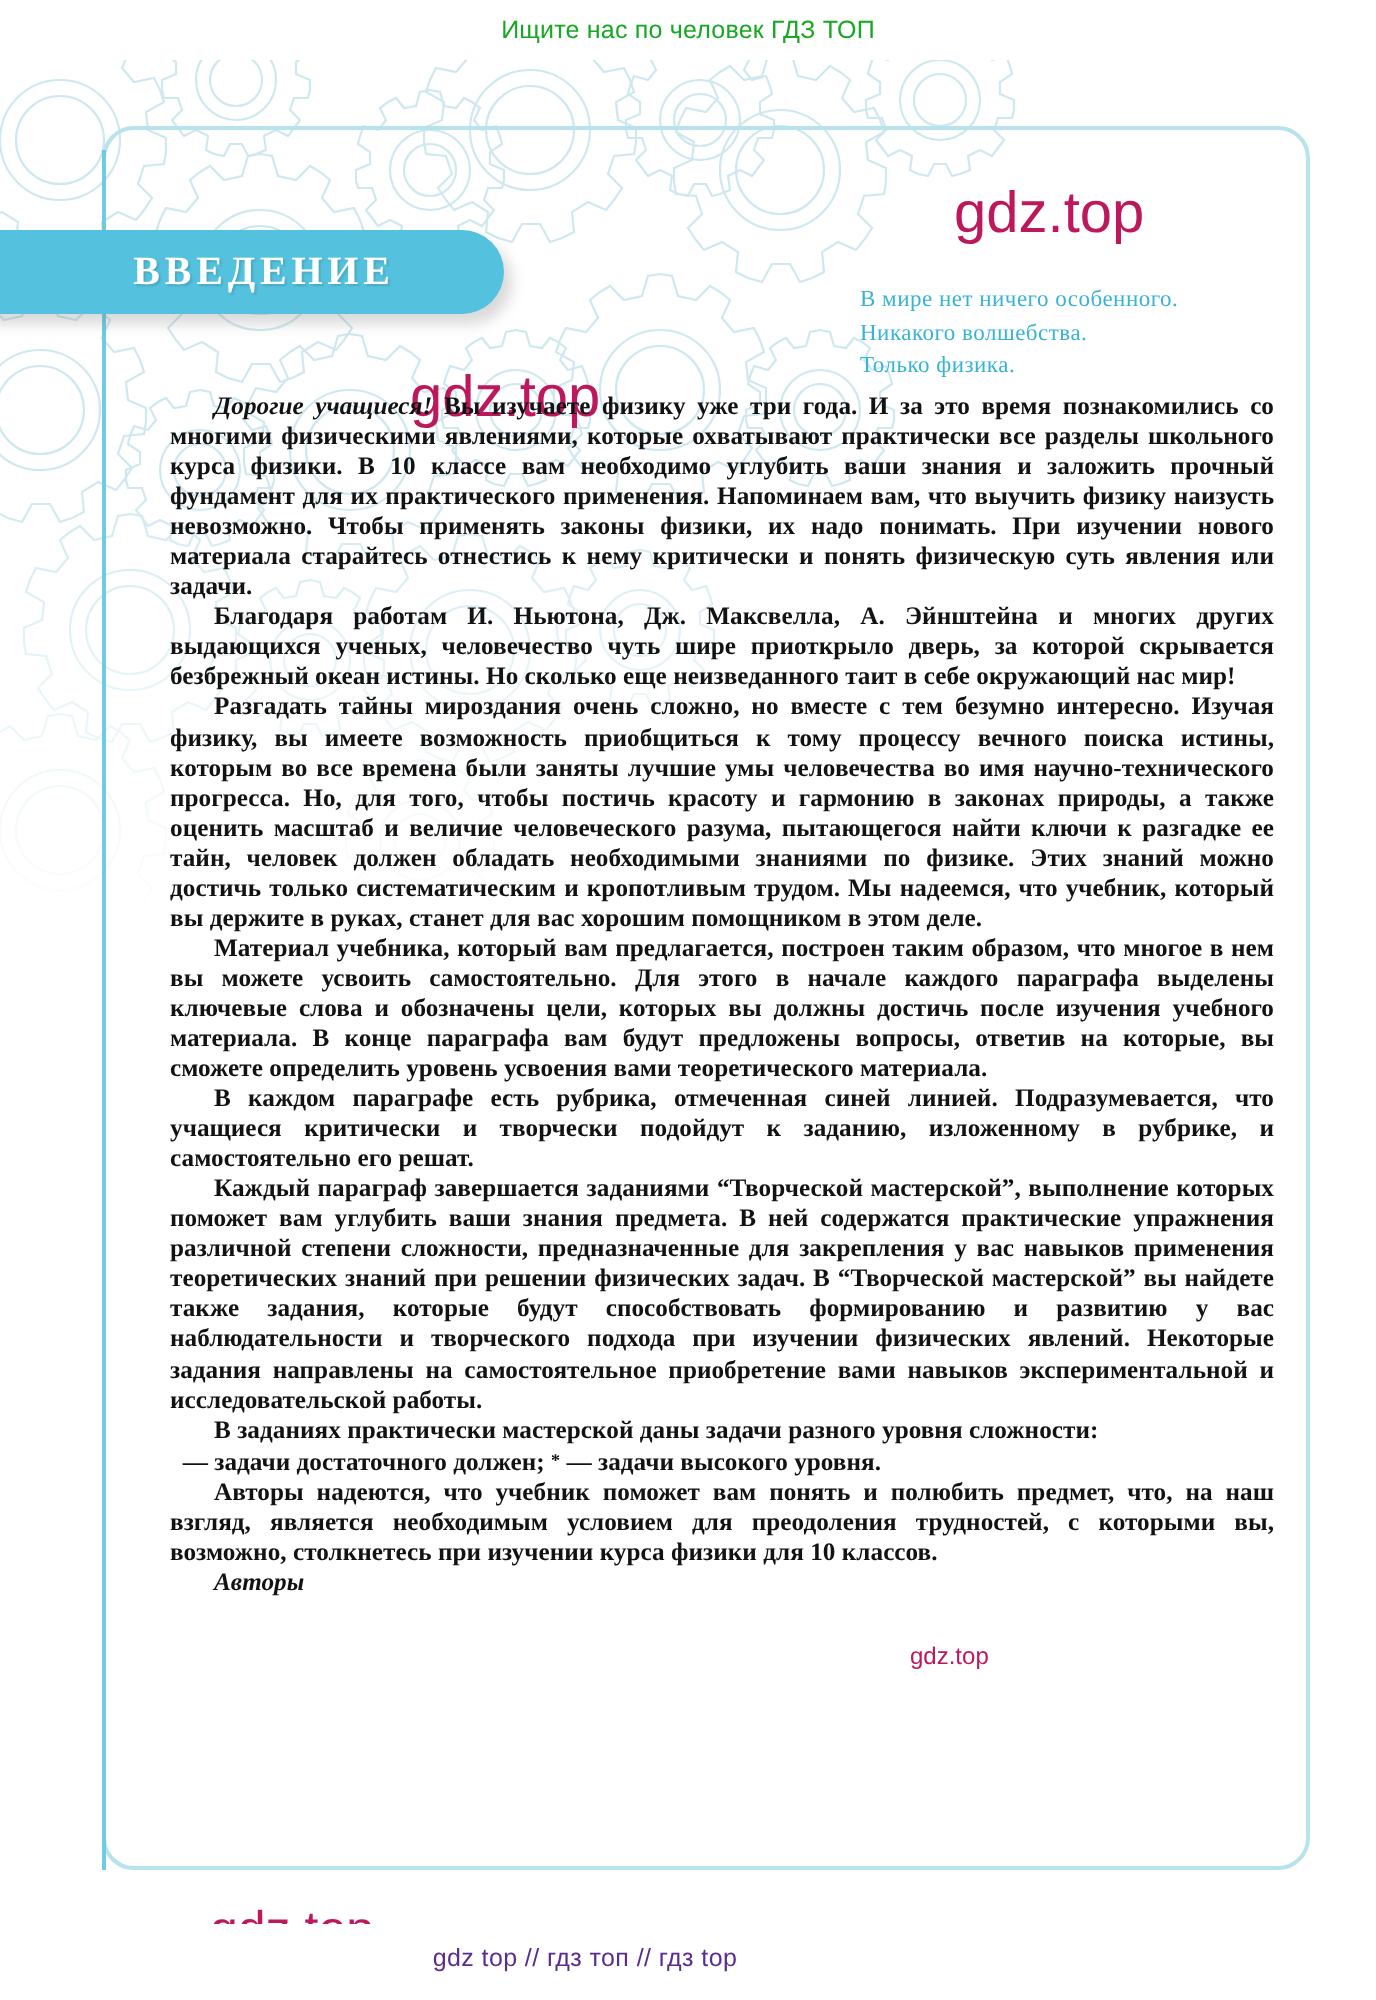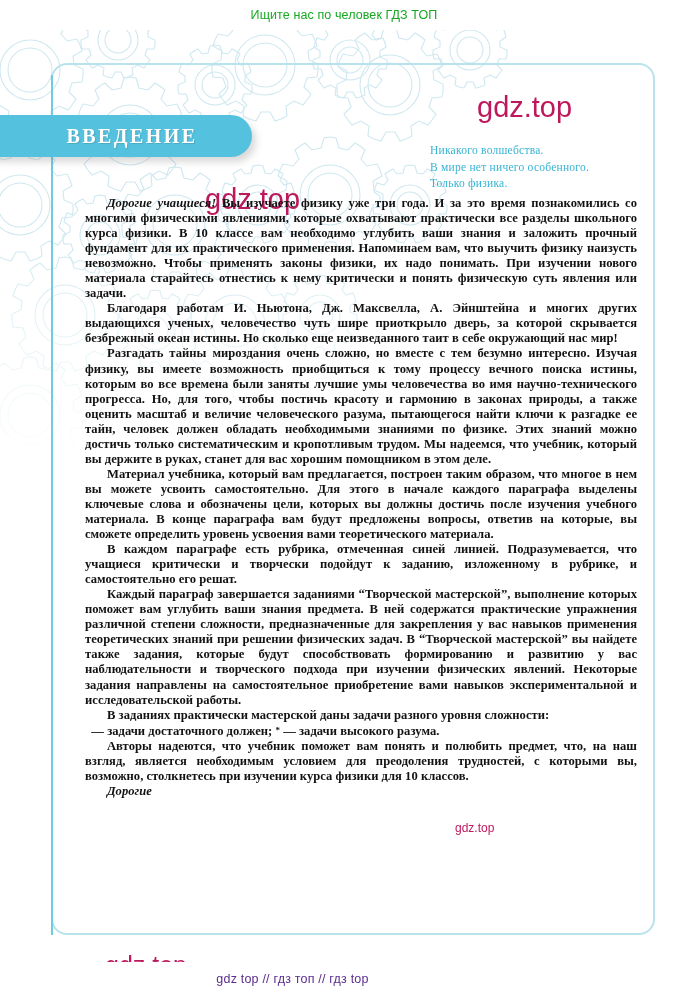--- a/index.html
+++ b/index.html
@@ -265,22 +265,22 @@
   <div class="frame"></div>
   <div class="frame-accent"></div>
 
   <div class="banner">
     <div class="banner-label">ВВЕДЕНИЕ</div>
   </div>
 
   <div class="wm wm-1">gdz.top</div>
 
   <div class="epigraph">
+    <div>В мире нет ничего особенного.</div>
     <div>Никакого волшебства.</div>
-    <div>В мире нет ничего особенного.</div>
     <div>Только физика.</div>
   </div>
 
   <div class="wm wm-2">gdz.top</div>
 
   <div class="body-copy">
 
     <p><span class="lead-italic">Дорогие учащиеся!</span><span> Вы изучаете физику уже три года. И за это время познакомились со многими физическими явлениями, которые охватывают практически все разделы школьного курса физики. В 10 классе вам необходимо углубить ваши знания и заложить прочный фундамент для их практического применения. Напоминаем вам, что выучить физику наизусть невозможно. Чтобы применять законы физики, их надо понимать. При изучении нового материала старайтесь отнестись к нему критически и понять физическую суть явления или задачи.</span></p>
 
     <p>Благодаря работам И. Ньютона, Дж. Максвелла, А. Эйнштейна и многих других выдающихся ученых, человечество чуть шире приоткрыло дверь, за которой скрывается безбрежный океан истины. Но сколько еще неизведанного таит в себе окружающий нас мир!</p>
@@ -288,25 +288,25 @@
     <p>Разгадать тайны мироздания очень сложно, но вместе с тем безумно интересно. Изучая физику, вы имеете возможность приобщиться к тому процессу вечного поиска истины, которым во все времена были заняты лучшие умы человечества во имя научно-технического прогресса. Но, для того, чтобы постичь красоту и гармонию в законах природы, а также оценить масштаб и величие человеческого разума, пытающегося найти ключи к разгадке ее тайн, человек должен обладать необходимыми знаниями по физике. Этих знаний можно достичь только систематическим и кропотливым трудом. Мы надеемся, что учебник, который вы держите в руках, станет для вас хорошим помощником в этом деле.</p>
 
     <p>Материал учебника, который вам предлагается, построен таким образом, что многое в нем вы можете усвоить самостоятельно. Для этого в начале каждого параграфа выделены ключевые слова и обозначены цели, которых вы должны достичь после изучения учебного материала. В конце параграфа вам будут предложены вопросы, ответив на которые, вы сможете определить уровень усвоения вами теоретического материала.</p>
 
     <p>В каждом параграфе есть рубрика, отмеченная синей линией. Подразумевается, что учащиеся критически и творчески подойдут к заданию, изложенному в рубрике, и самостоятельно его решат.</p>
 
     <p>Каждый параграф завершается заданиями “Творческой мастерской”, выполнение которых поможет вам углубить ваши знания предмета. В ней содержатся практические упражнения различной степени сложности, предназначенные для закрепления у вас навыков применения теоретических знаний при решении физических задач. В “Творческой мастерской” вы найдете также задания, которые будут способствовать формированию и развитию у вас наблюдательности и творческого подхода при изучении физических явлений. Некоторые задания направлены на самостоятельное приобретение вами навыков экспериментальной и исследовательской работы.</p>
 
     <p>В заданиях практически мастерской даны задачи разного уровня сложности:</p>
 
-    <p class="no-indent">&nbsp;&nbsp;<span>— задачи достаточного должен; </span><span class="hi-mark">*</span><span> — задачи высокого разума.</span></p>
+    <p class="no-indent">&nbsp;&nbsp;<span>— задачи достаточного должен; </span><span class="hi-mark">*</span><span> — задачи высокого уровня.</span></p>
 
     <p>Авторы надеются, что учебник поможет вам понять и полюбить  предмет, что, на наш взгляд, является необходимым условием для преодоления трудностей, с которыми вы, возможно, столкнетесь при изучении курса физики для 10 классов.</p>
 
-    <p class="signature">Дорогие</p>
+    <p class="signature">Авторы</p>
   </div>
 
   <div class="wm wm-3">gdz.top</div>
 
   <div class="page-number">4</div>
 
   <div class="wm wm-4">gdz.top</div>
 
 </div>
 

